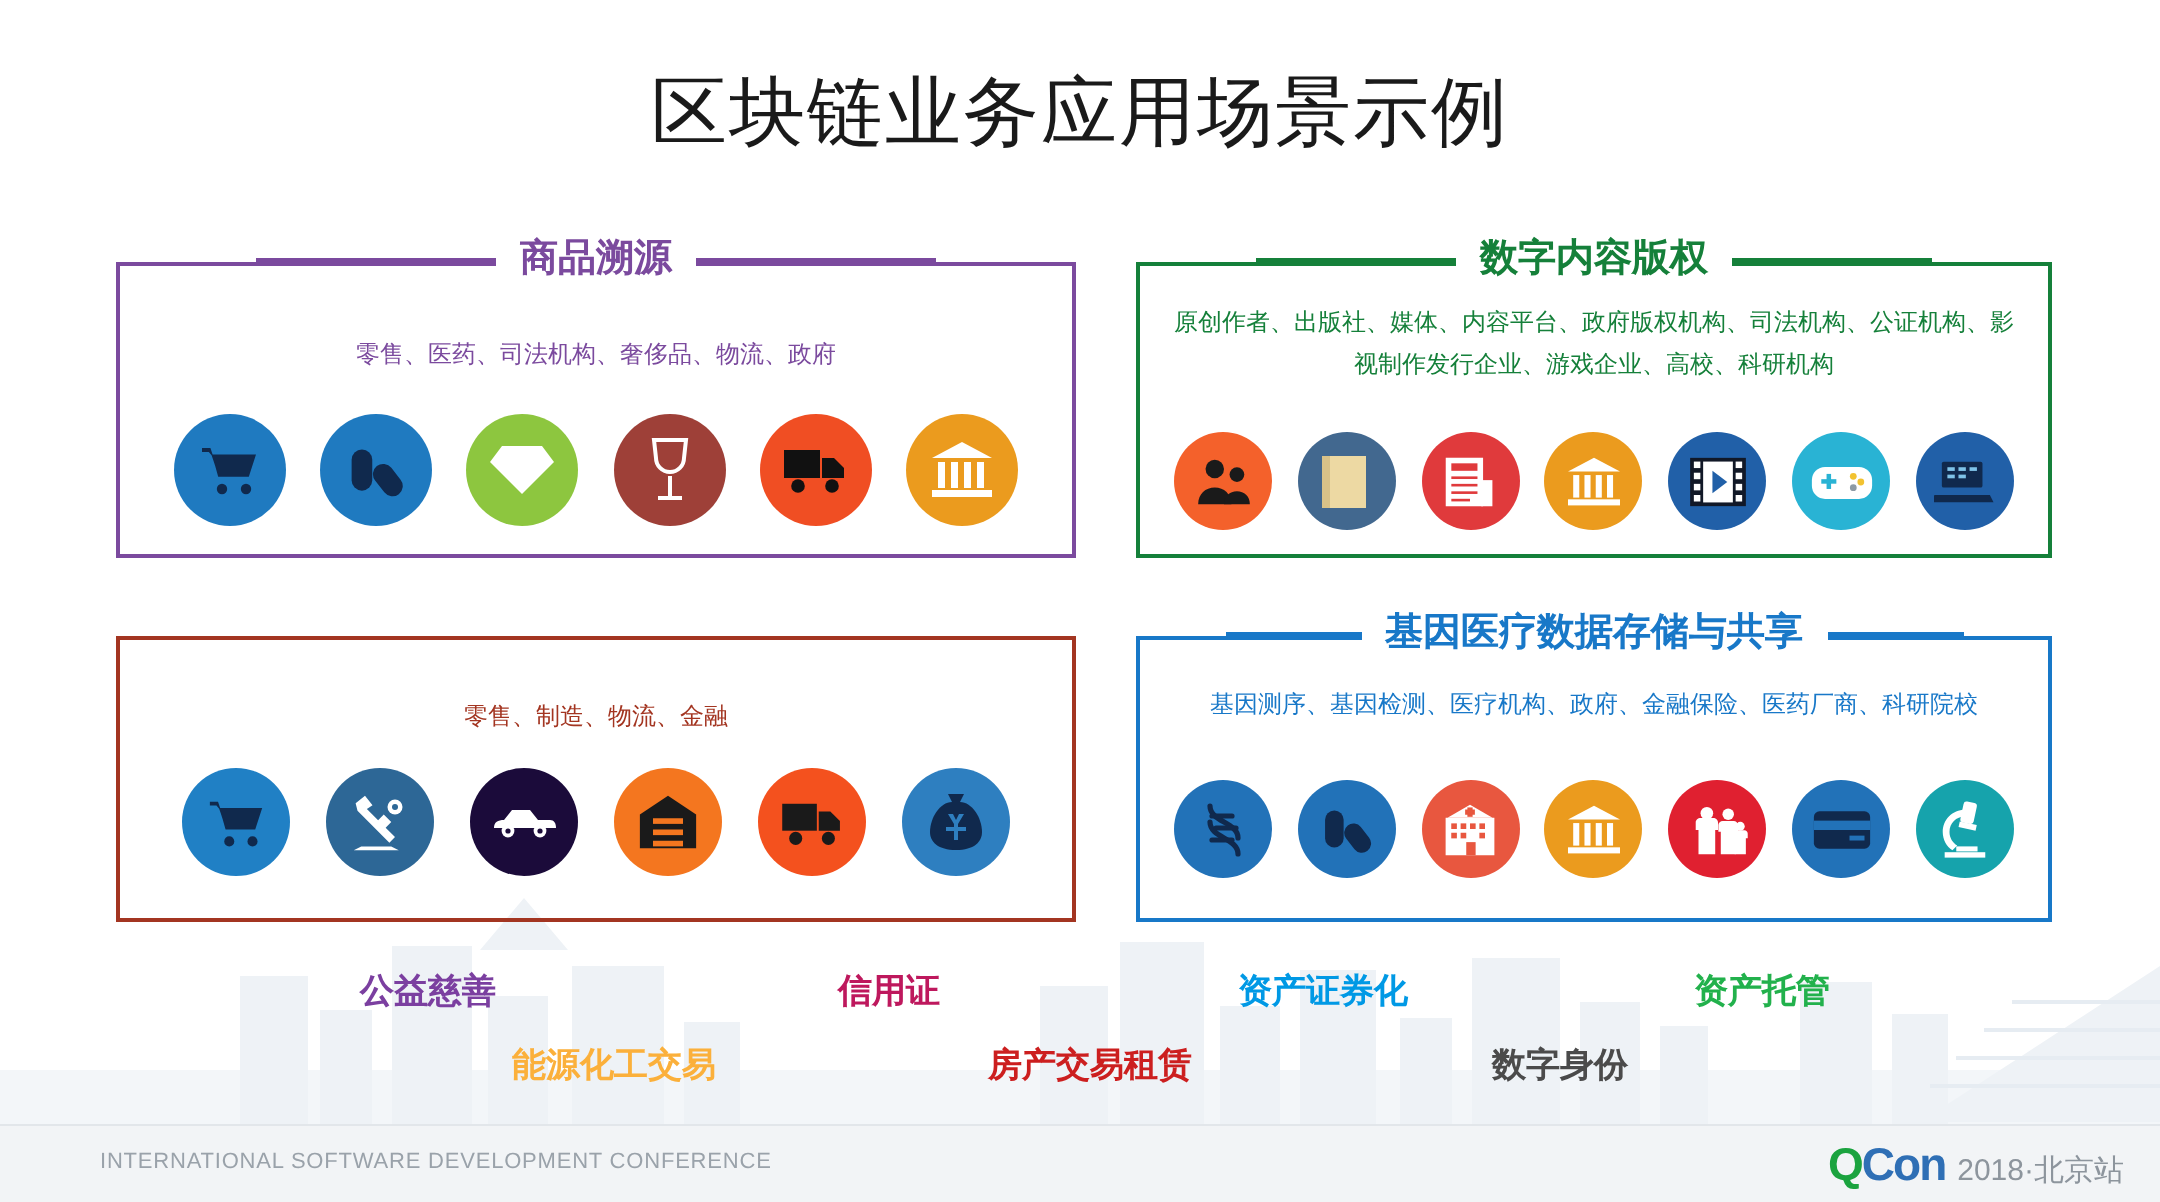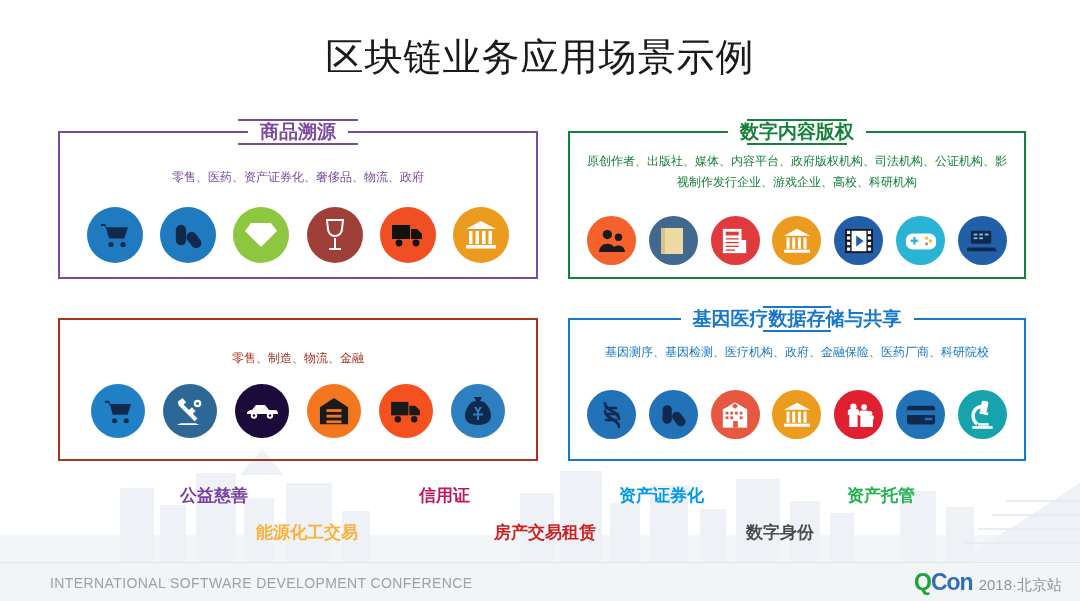--- a/index.html
+++ b/index.html
@@ -22,42 +22,41 @@
     text-align:center;font-size:38px;line-height:46px;
     color:#1a1a1a;font-weight:400;letter-spacing:1px;
   }
 
   
   .panel{position:absolute;box-sizing:border-box;border:2px solid #000;background:transparent;}
   .panel .legend{
     position:absolute;top:-14px;left:0;width:100%;
     display:flex;align-items:center;justify-content:center;
     pointer-events:none;
-    flex-direction:column;
   }
   .legend .line{height:2px;flex:0 0 auto;}
   .legend .ltxt{
     padding:0 12px;font-size:19px;font-weight:bold;white-space:nowrap;
     background:#ffffff;line-height:22px;
   }
   .panel .subtitle{
     position:absolute;left:12px;right:12px;text-align:center;
     font-size:12px;line-height:21px;font-weight:400;
   }
   .iconrow{position:absolute;left:0;right:0;display:flex;justify-content:center;}
   .iconrow .gap{width:100%;display:flex;justify-content:space-between;}
   .ic{border-radius:50%;display:flex;align-items:center;justify-content:center;position:relative;}
   .ic svg{display:block;}
 
   
   .kw{position:absolute;font-size:17px;font-weight:bold;white-space:nowrap;}
 
   
   .footer{position:absolute;left:0;bottom:0;width:1080px;height:38px;background:#f2f4f6;border-top:1px solid #e2e6ea;}
-  .footer-left{position:absolute;left:22px;top:12px;font-size:14px;letter-spacing:.4px;color:#9aa2aa;padding-left:28px;}
+  .footer-left{position:absolute;left:22px;top:12px;font-size:11px;letter-spacing:.4px;color:#9aa2aa;padding-left:28px;}
   .qcon{position:absolute;right:18px;top:7px;display:flex;align-items:baseline;}
   .qcon .q{font-size:23px;font-weight:bold;color:#1ba33f;line-height:24px;letter-spacing:-1px;}
   .qcon .con{font-size:23px;font-weight:bold;color:#2f6fb5;line-height:24px;letter-spacing:-1px;}
   .qcon .yr{font-size:15px;color:#8d959d;margin-left:6px;}
 </style>
 </head>
 <body>
 
 <div class="slide">
 
@@ -92,21 +91,21 @@
   </svg>
 
   <div class="title">区块链业务应用场景示例</div>
 
   <div class="panel" id="panel0" style="left: 58px; top: 131px; width: 480px; height: 148px; border-color: rgb(123, 74, 158);">
     <div class="legend">
       <div class="line" style="width: 120px; background: rgb(123, 74, 158);"></div>
       <div class="ltxt" style="color: rgb(123, 74, 158);">商品溯源</div>
       <div class="line" style="width: 120px; background: rgb(123, 74, 158);"></div>
     </div>
-    <div class="subtitle" style="top: 34px; color: rgb(123, 74, 158);">零售、医药、资产证券化、奢侈品、物流、政府</div>
+    <div class="subtitle" style="top: 34px; color: rgb(123, 74, 158);">零售、医药、司法机构、奢侈品、物流、政府</div>
     <div class="iconrow" style="top:74px;">
       <div class="gap" style="width:422px;">
         <div class="ic" style="width: 56px; height: 56px; background: rgb(31, 122, 192); color: rgb(16, 41, 77);">
           <svg width="32" height="32" viewBox="0 0 32 32">
               <g fill="currentColor">
                 <path d="M2 5h4.2l1.1 3.2H29l-3.6 11.2H10.1L8.6 14l-.9-2.8-.9-2.6L5.4 7H2z"></path>
                 <circle cx="12" cy="25.5" r="2.6"></circle>
                 <circle cx="24" cy="25.5" r="2.6"></circle>
               </g>
             </svg>

